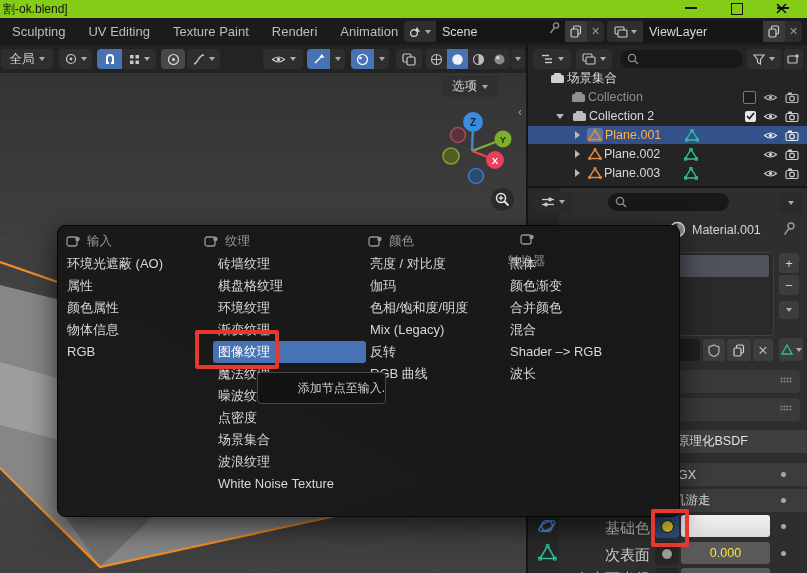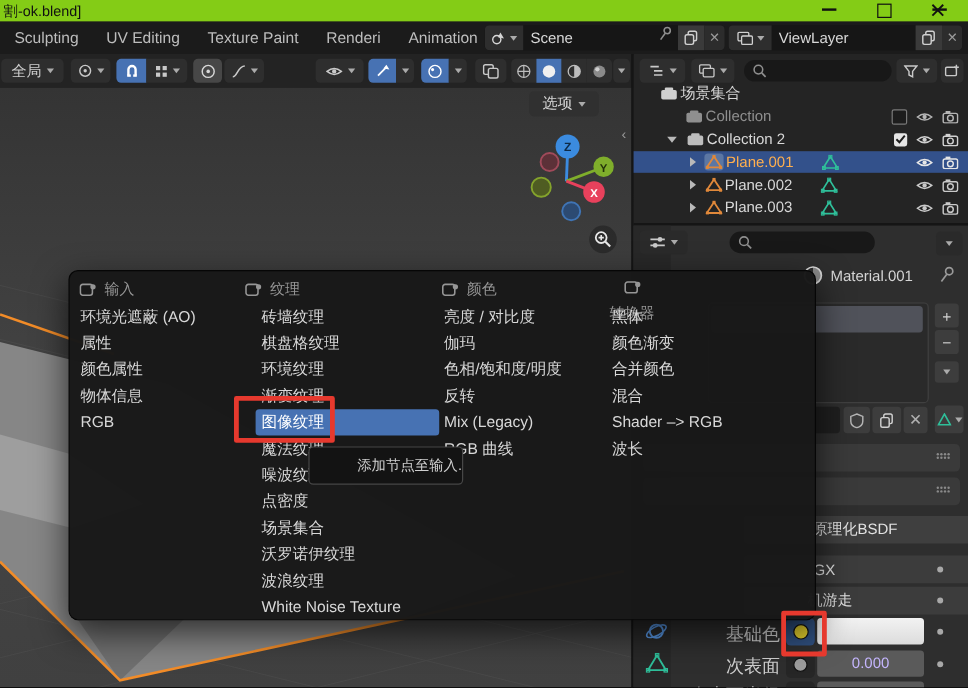--- a/index.html
+++ b/index.html
@@ -40,21 +40,21 @@
   .olrow{position:absolute;left:528px;width:279px;height:18px;display:flex;align-items:center;font-size:12.5px;color:#d8d8d8;}
   .olrow.sel{background:#33518b;}
   .olrow .lbl{margin-left:2px;}
   .olrow .right{position:absolute;right:8px;display:flex;gap:7px;align-items:center;}
   .exp-r{width:0;height:0;border-top:4px solid transparent;border-bottom:4px solid transparent;border-left:5px solid #b9b9b9;}
   .exp-d{width:0;height:0;border-left:4px solid transparent;border-right:4px solid transparent;border-top:5px solid #b9b9b9;}
   .srch{background:#181818;border-radius:9px;display:flex;align-items:center;padding-left:7px;gap:4px;}
   
   .field{position:absolute;background:#3f3f3f;border-radius:3px;display:flex;align-items:center;color:#e2e2e2;font-size:12.5px;}
   .dd{position:absolute;background:#3c3c3c;border-radius:3px;display:flex;align-items:center;color:#e2e2e2;font-size:12.5px;}
-  .slider{position:absolute;background:#5a5a5a;border-radius:3px;display:flex;align-items:center;justify-content:center;color:#c4b5fd;font-size:12.5px;}
+  .slider{position:absolute;background:#5a5a5a;border-radius:3px;display:flex;align-items:center;justify-content:center;color:#fde047;font-size:12.5px;}
   .plabel{position:absolute;text-align:right;color:#cfcfcf;font-size:15px;}
   .sock{position:absolute;width:24px;height:23px;border-radius:4px;display:flex;align-items:center;justify-content:center;}
   .dot{position:absolute;width:5px;height:5px;border-radius:50%;background:#a8a8a8;}
   .panelbar{position:absolute;background:#3a3a3a;border-radius:4px;height:23px;}
   .sqbtn{position:absolute;background:#3d3d3d;border-radius:3px;color:#d0d0d0;display:flex;align-items:center;justify-content:center;font-size:13px;}
   
   .menu{left:57px;top:225px;width:621px;height:290px;background:rgba(24,24,24,.985);border:1px solid #060606;border-radius:8px;box-shadow:0 10px 28px rgba(0,0,0,.65);z-index:50;}
   .mcol{position:absolute;top:27px;}
   .mhead{position:absolute;top:7px;display:flex;align-items:center;gap:7px;color:#969696;font-size:12.5px;}
   .mi{height:22px;line-height:22px;padding-left:5px;color:#d8d8d8;font-size:13px;white-space:nowrap;border-radius:3px;}
@@ -679,31 +679,30 @@
     <div class="mcol" style="left:155px;width:153px;">
       <div class="mi">砖墙纹理</div>
       <div class="mi">棋盘格纹理</div>
       <div class="mi">环境纹理</div>
       <div class="mi">渐变纹理</div>
       <div class="mi sel">图像纹理</div>
       <div class="mi">魔法纹理</div>
       <div class="mi">噪波纹理</div>
       <div class="mi">点密度</div>
       <div class="mi">场景集合</div>
-      <div class="mi">沃罗诺伊纹理</div>
       <div class="mi">波浪纹理</div>
       <div class="mi">White Noise Texture</div>
     </div>
 
     <div class="mcol" style="left:307px;width:138px;">
       <div class="mi">亮度 / 对比度</div>
       <div class="mi">伽玛</div>
       <div class="mi">色相/饱和度/明度</div>
+      <div class="mi">Mix (Legacy)</div>
       <div class="mi">反转</div>
-      <div class="mi">Mix (Legacy)</div>
       <div class="mi">RGB 曲线</div>
     </div>
 
     <div class="mcol" style="left:447px;width:168px;">
       <div class="mi">黑体</div>
       <div class="mi">颜色渐变</div>
       <div class="mi">合并颜色</div>
       <div class="mi">混合</div>
       <div class="mi">Shader –&gt; RGB</div>
       <div class="mi">波长</div>

